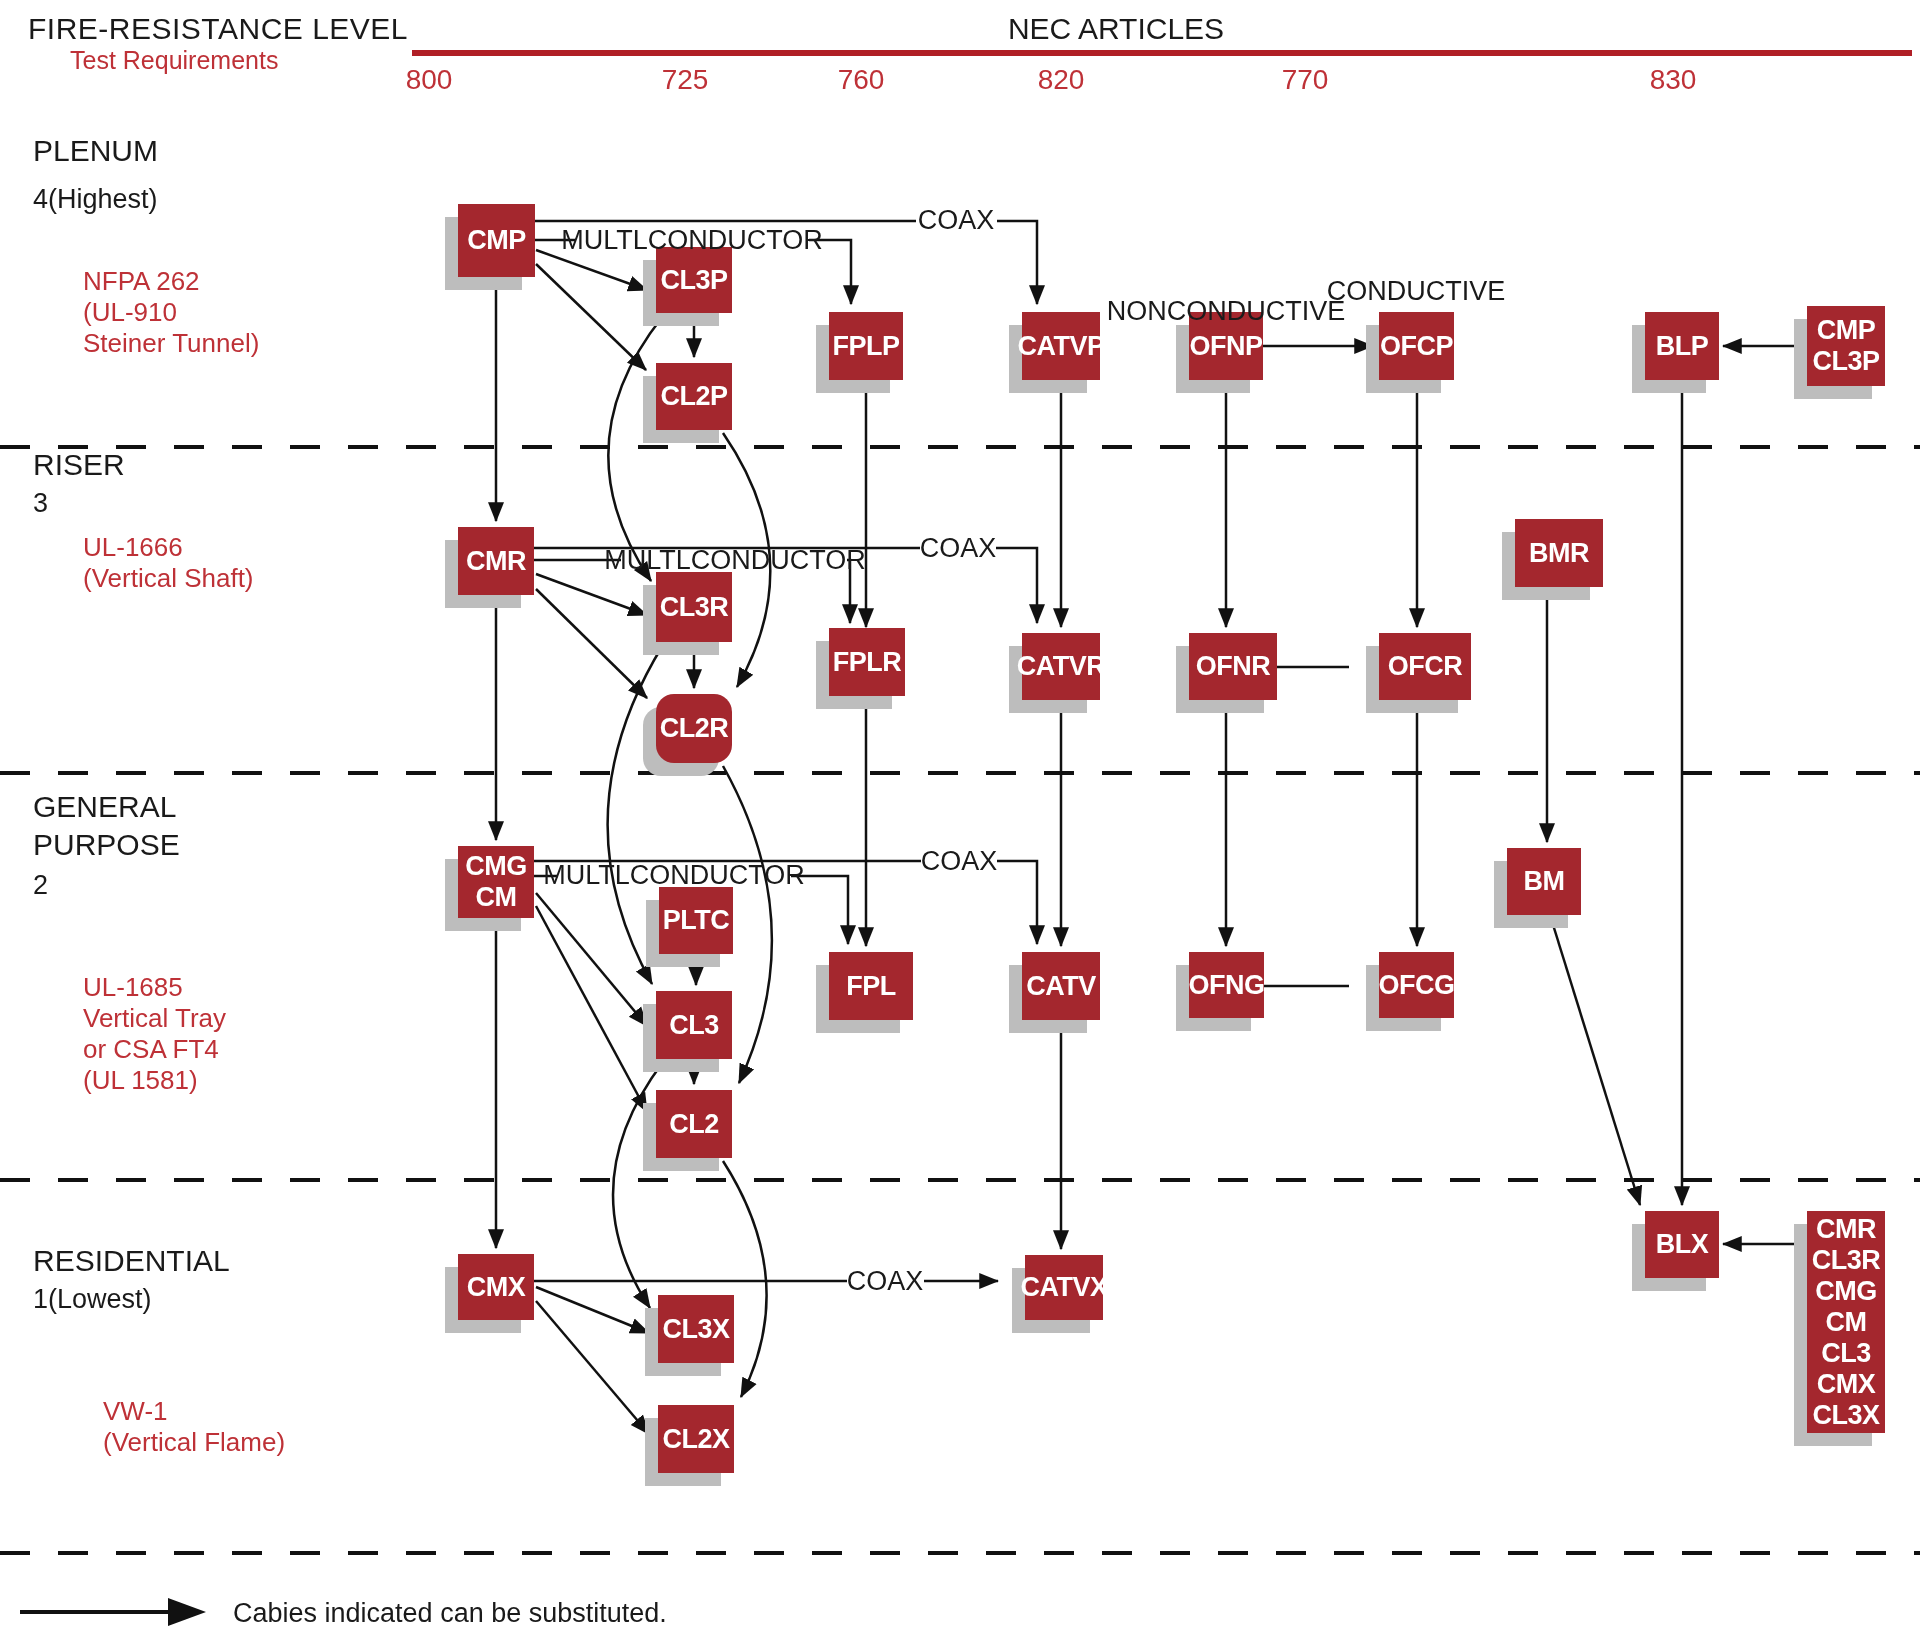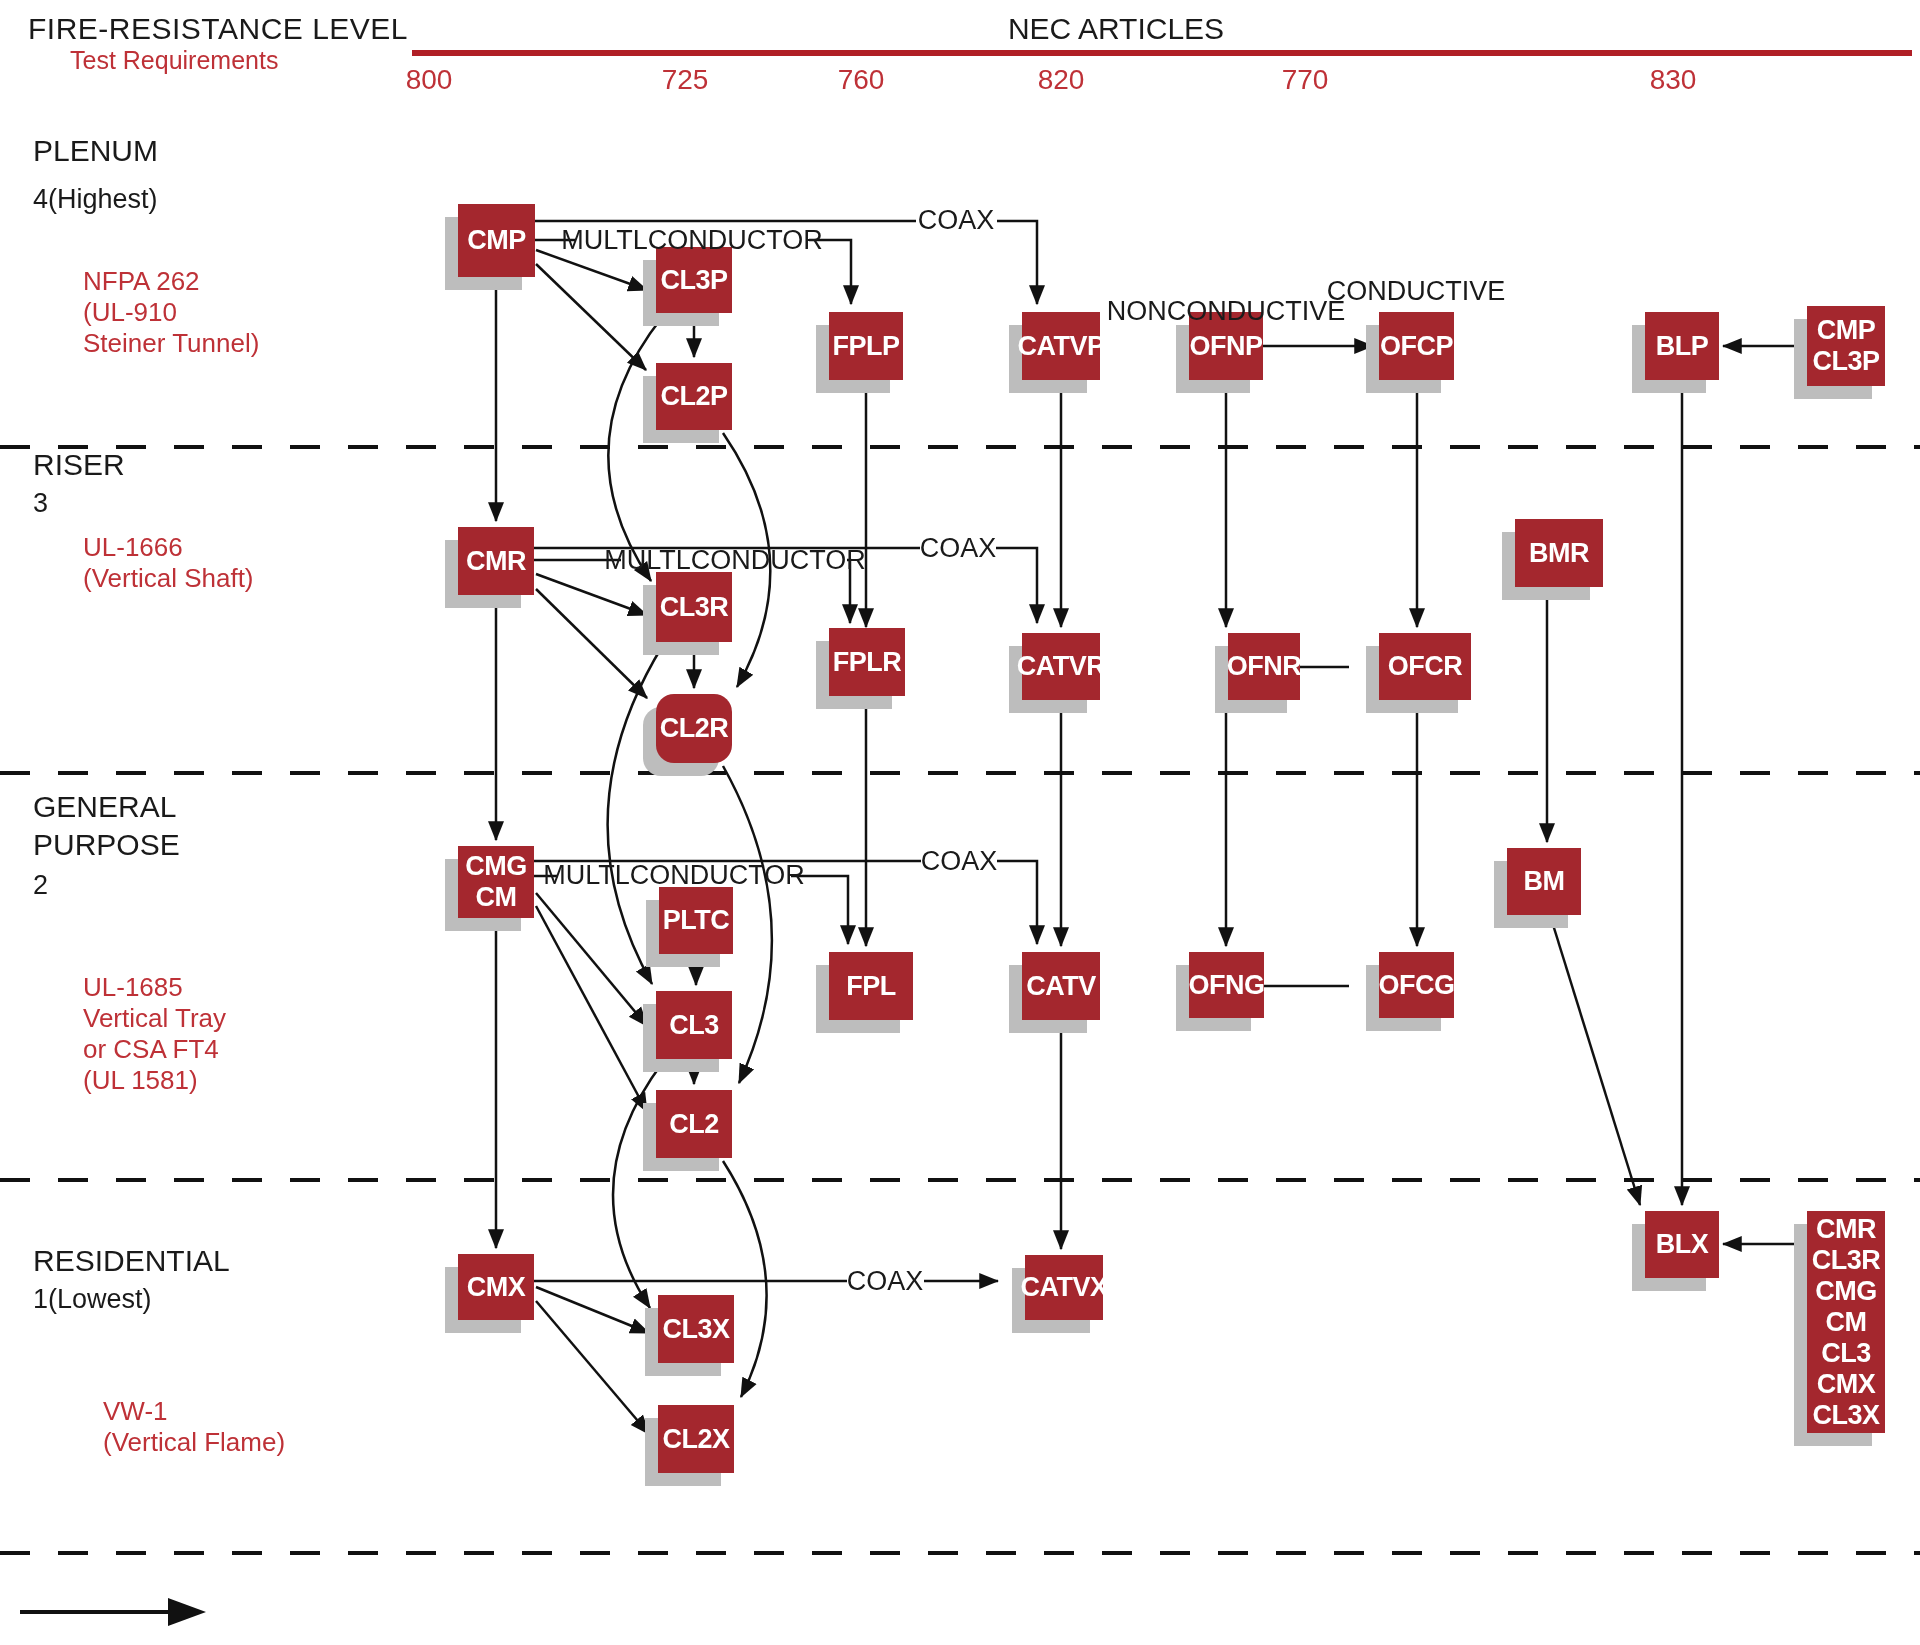--- a/index.html
+++ b/index.html
@@ -190,21 +190,21 @@
       </div>
       <div class="node" style="left: 656px; top: 694px; width: 76px; height: 69px; border-radius: 18px;">
         <span>CL2R</span>
       </div>
       <div class="node" style="left: 829px; top: 628px; width: 76px; height: 68px;">
         <span>FPLR</span>
       </div>
       <div class="node" style="left: 1022px; top: 633px; width: 78px; height: 67px;">
         <span>CATVR</span>
       </div>
-      <div class="node" style="left: 1228px; top: 633px; width: 72px; height: 67px; text-align: center;">
+      <div class="node" style="left: 1189px; top: 633px; width: 88px; height: 67px; text-align: center;">
         <span>OFNR</span>
       </div>
       <div class="node" style="left: 1379px; top: 633px; width: 92px; height: 67px;">
         <span>OFCR</span>
       </div>
       <div class="node" style="left: 1515px; top: 519px; width: 88px; height: 68px;">
         <span>BMR</span>
       </div>
       <div class="node" style="left: 458px; top: 846px; width: 76px; height: 72px;">
         <span>CMG</span>
@@ -265,14 +265,15 @@
       <div class="flabel" style="left: 956px; top: 220px;">COAX</div>
       <div class="flabel" style="left: 1226px; top: 291px; margin-top: 20px;">NONCONDUCTIVE</div>
       <div class="flabel" style="left: 1416px; top: 291px;">CONDUCTIVE</div>
       <div class="flabel" style="left: 735px; top: 560px;">MULTLCONDUCTOR</div>
       <div class="flabel" style="left: 958px; top: 548px;">COAX</div>
       <div class="flabel" style="left: 674px; top: 875px;">MULTLCONDUCTOR</div>
       <div class="flabel" style="left: 959px; top: 861px;">COAX</div>
       <div class="flabel" style="left: 885px; top: 1281px;">COAX</div>
     </div>
 
+  <div class="legend-text">Cabies indicated can be substituted.</div>
 
 </div>
 
 </body></html>

